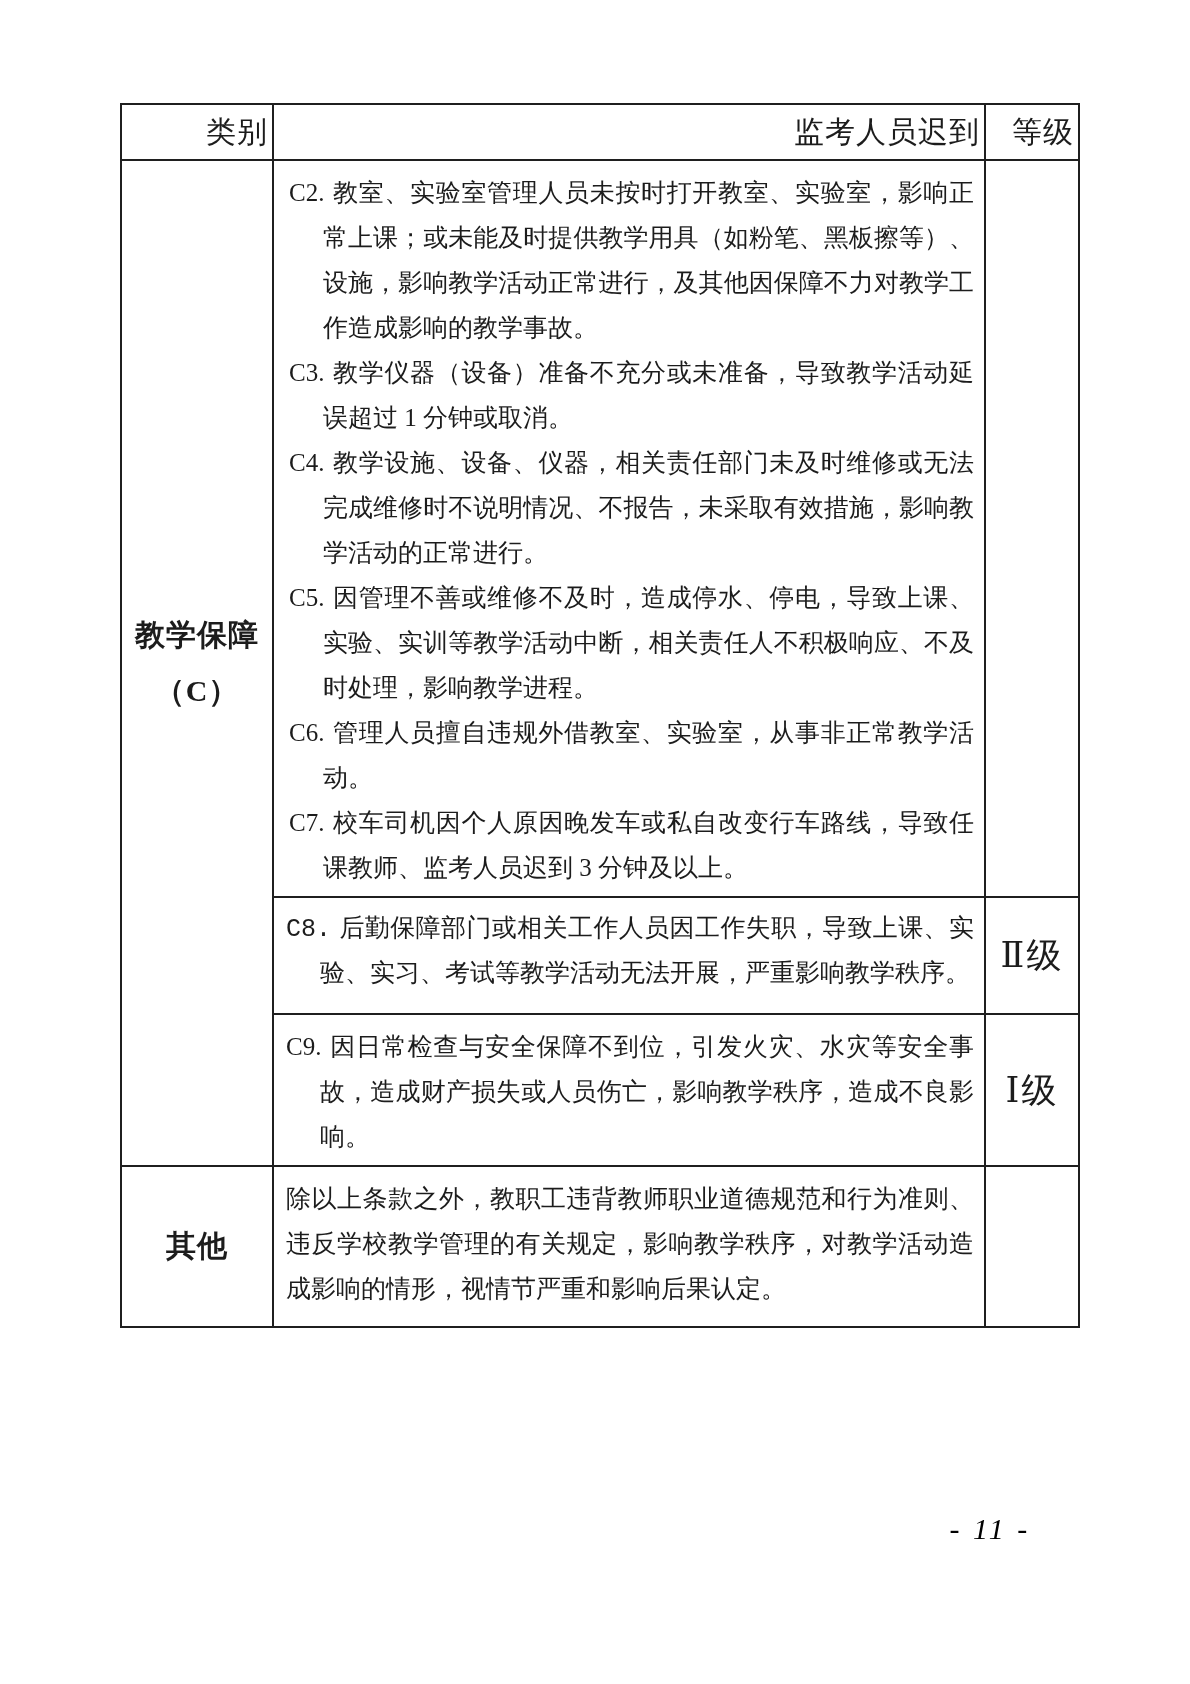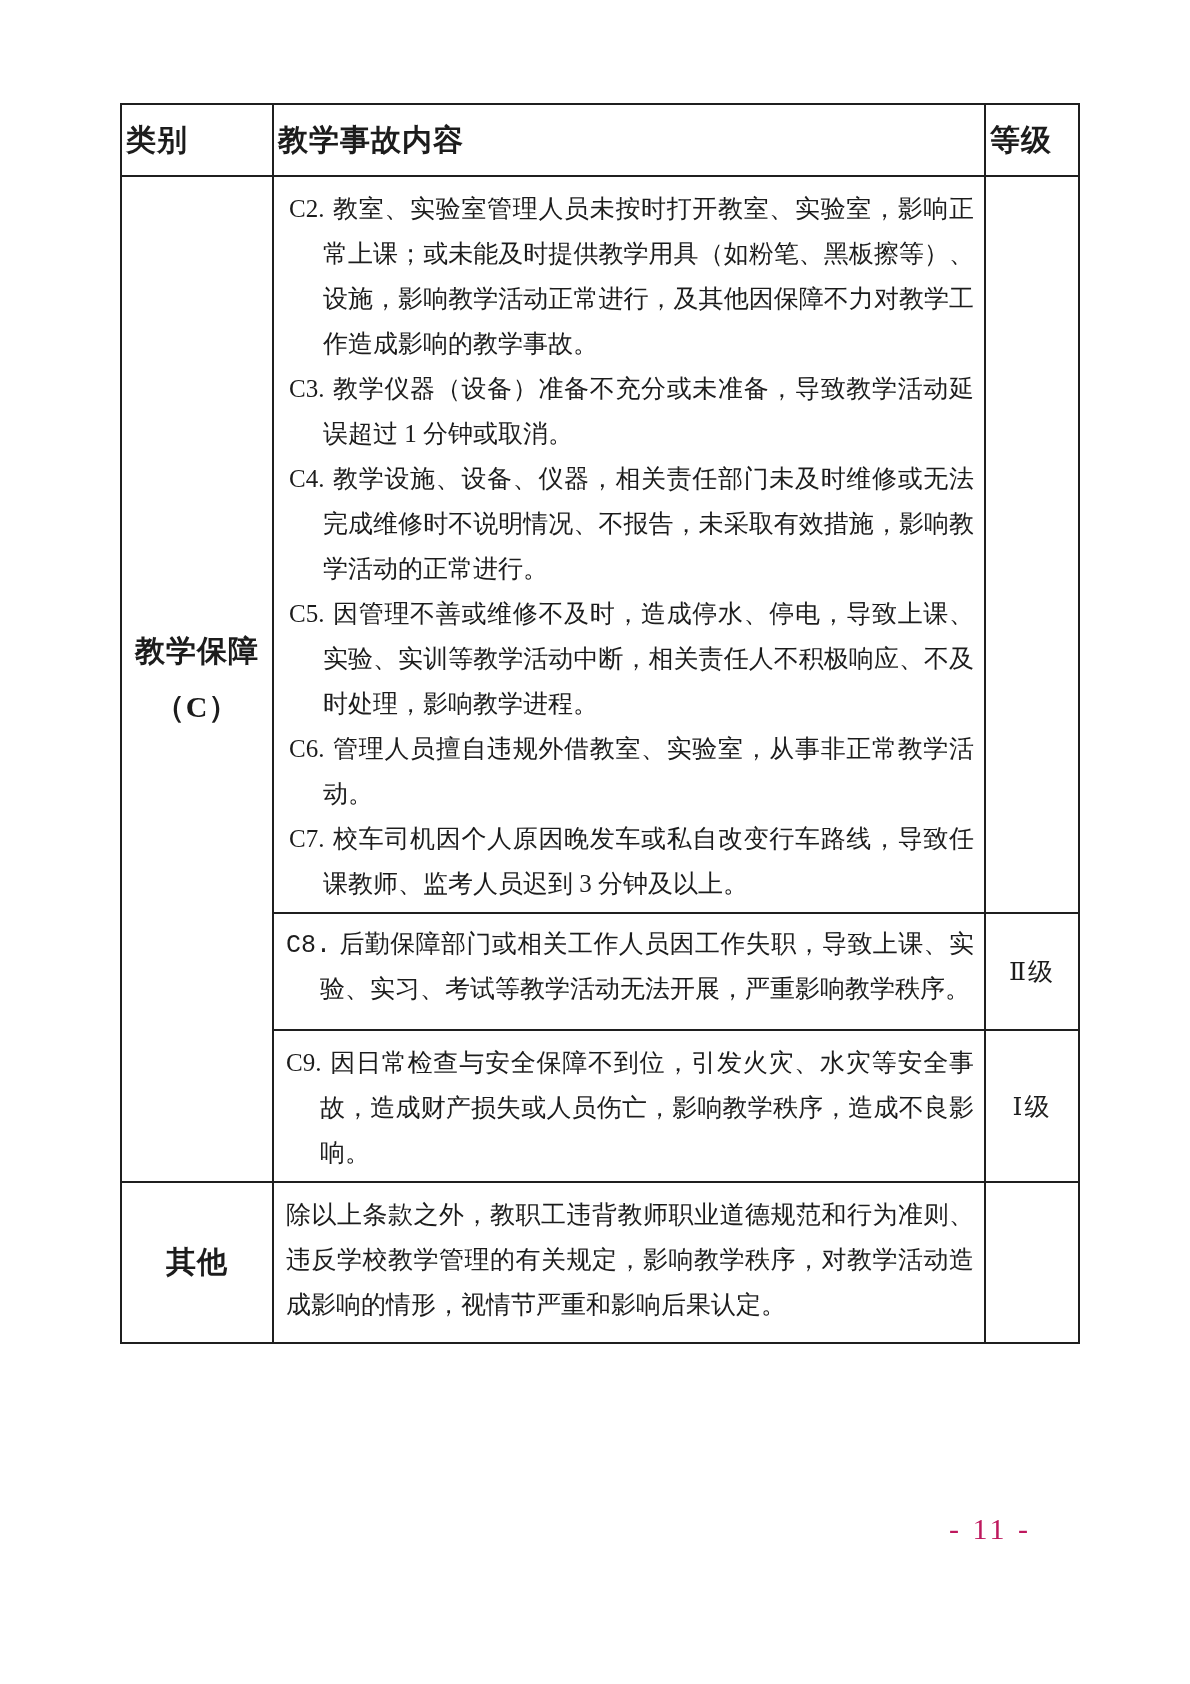--- a/index.html
+++ b/index.html
@@ -24,25 +24,25 @@
     width: 958px;
     border-collapse: collapse;
     table-layout: fixed;
   }
   .doc-table td, .doc-table th {
     border: 2px solid #1f1f1f;
     background: #ffffff;
   }
   .doc-table th {
     font-size: 30px;
-    font-weight: bold;
-    text-align: left;
+    font-weight: normal;
+    text-align: right;
     letter-spacing: 1px;
     height: 50px;
-    padding: 10px 4px;
+    padding: 2px 4px;
   }
   .col-cat   { width: 152px; }
   .col-body  { width: 712px; }
   .col-level { width: 94px;  }
 
   td.cat {
     text-align: center;
     vertical-align: middle;
     font-weight: bold;
     font-size: 30px;
@@ -64,56 +64,57 @@
   .pfx { margin-right: 8px; }
   .para {
     padding-left: 0;
     text-indent: 0;
     text-align: justify;
   }
 
   td.level {
     text-align: center;
     vertical-align: middle;
-    font-size: 25px;
+    font-size: 35px;
     letter-spacing: 2px;
     padding: 14px;
   }
 
   tr.row-main  td.content { height: 688px; padding-left: 15px; }
   tr.row-c8    td.content { height: 100px; font-family: Liberation Mono, monospace; }
   tr.row-c9    td.content { height: 98px;  }
   tr.row-other td.content { height: 144px; }
 
   .page-number {
     position: absolute;
     left: 905px;
     top: 1512px;
     width: 170px;
     text-align: center;
     font-size: 30px;
     letter-spacing: 3px;
-    color: #be185d;
+    color: #000000;
+    font-style: italic;
   }
 </style>
 </head>
 <body>
 
 <div class="page">
 
   <table class="doc-table">
     <colgroup>
       <col class="col-cat">
       <col class="col-body">
       <col class="col-level">
     </colgroup>
     <thead>
       <tr>
         <th>类别</th>
-        <th>教学事故内容</th>
+        <th>监考人员迟到</th>
         <th>等级</th>
       </tr>
     </thead>
     <tbody>
       <tr class="row-main">
         <td class="cat" rowspan="3">
           <div class="cat-line">教学保障</div>
           <div class="cat-line">（C）</div>
         </td>
         <td class="content">

